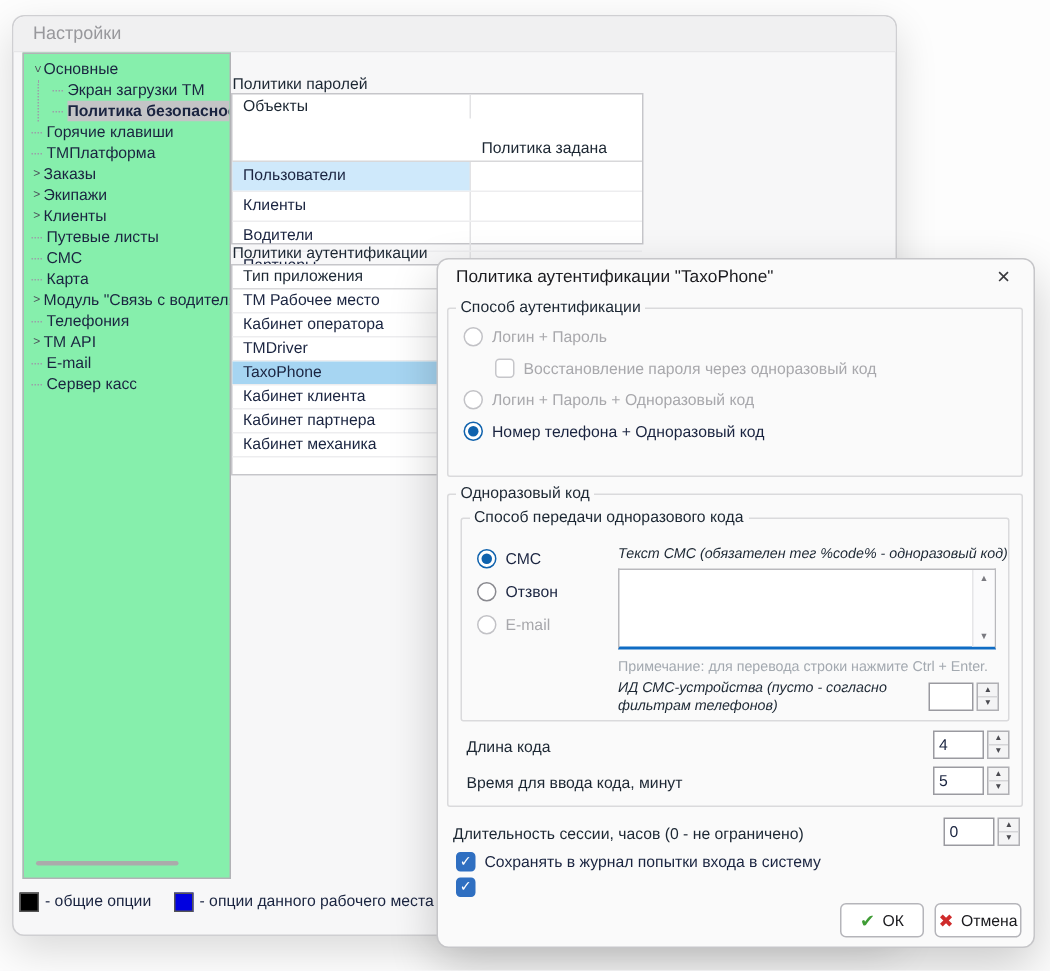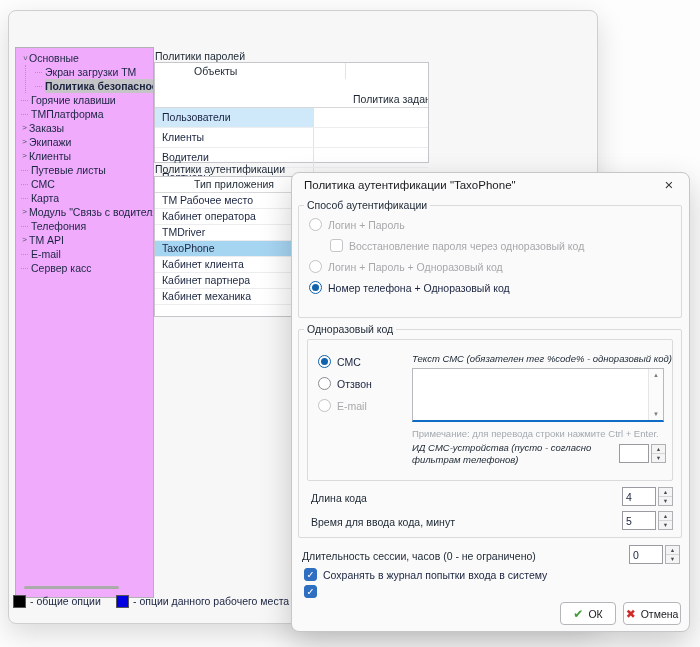--- a/index.html
+++ b/index.html
@@ -7,34 +7,34 @@
        font-family:"Liberation Sans","DejaVu Sans",sans-serif;font-size:10.5px;color:#1a2440;
        overflow:hidden;}
   .abs{position:absolute;}
   .nowrap{white-space:nowrap;}
   
   #main-window{left:8px;top:10px;width:588px;height:612px;background:#f7f7f8;
     border:1px solid #cfcfd2;border-radius:8px;box-shadow:0 10px 28px rgba(0,0,0,.14);}
   #main-titlebar{left:0;top:0;right:0;height:23px;background:#f0f0f1;border-radius:8px 8px 0 0;
     border-bottom:1px solid #e6e6e8;line-height:23px;padding-left:13px;font-size:12px;color:#98989c;}
   
-  #tree-panel{left:6px;top:36px;width:137px;height:549px;background:#f0abfc;border:1px solid #b2b2b6;overflow:hidden;}
+  #tree-panel{left:6px;top:24px;width:137px;height:549px;background:#86efac;border:1px solid #b2b2b6;overflow:hidden;}
   .trow{display:flex;align-items:center;height:14px;line-height:14px;padding-left:4px;overflow:hidden;}
   .trow .lbl{white-space:nowrap;overflow:hidden;flex:0 1 auto;}
   .trow.sel .lbl{background:#c4c4c6;font-weight:bold;flex:1 1 auto;}
   .chev{display:inline-block;width:9px;font-size:8px;color:#4a4f58;flex:0 0 9px;text-align:center;}
   .chev.exp{transform:rotate(90deg);}
   .stub{display:inline-block;width:7px;height:0;border-top:1px dotted #9aa0a8;margin:0 3px 0 1px;flex:0 0 7px;}
   .child{padding-left:17px;}
   .childwrap{margin-left:9px;border-left:1px dotted #9aa0a8;}
   #tree-hscroll{left:8px;top:538px;width:95px;height:3px;background:#ababab;border-radius:2px;}
   
   .sec-label{color:#1c2733;}
   .tbl{background:#fff;border:1px solid #c6c6ca;}
-  .tbl .hdr{display:flex;border-bottom:1px solid #d8d8da;color:#1c2733;padding-left:32px;}
+  .tbl .hdr{display:flex;border-bottom:1px solid #d8d8da;color:#1c2733;}
   .tbl .hcell{padding:0 7px;line-height:16px;height:16px;white-space:nowrap;overflow:hidden;}
   .tbl .row{display:flex;border-bottom:1px solid #ededef;}
   .tbl .cell{padding:0 7px;white-space:nowrap;overflow:hidden;}
   #pwd-table .hcell.c1,#pwd-table .cell.c1{width:144px;border-right:1px solid #e3e3e5;}
   #pwd-table .hcell.c2,#pwd-table .cell.c2{flex:1;margin-top:28px;}
   #pwd-table .row{height:19px;line-height:19px;}
   #pwd-table .row.sel .cell.c1{background:#cfe9fb;}
   #auth-table .row{height:15px;line-height:15px;}
   #auth-table .hcell{height:15px;line-height:15px;}
   #auth-table .row.sel .cell{background:#a6d5f2;}
@@ -86,20 +86,23 @@
   .btn{position:absolute;height:23px;background:#fff;border:1px solid #b5b5ba;border-radius:4px;
     font-family:inherit;font-size:10.5px;color:#1a1a1e;display:flex;align-items:center;
     justify-content:center;gap:5px;padding:0;}
   .icon-ok{color:#3f9c35;font-size:12px;}
   .icon-cancel{color:#cf2b2b;font-size:12px;}
 </style>
 </head>
 <body>
 
 <div class="abs" id="main-window">
+  <div class="abs" id="main-titlebar">
+    <span>Настройки</span>
+  </div>
 
   <div class="abs" id="tree-panel">
     <div style="padding-top:3px;">
       <div class="trow">
         <span class="chev exp">&gt;</span>
         <span class="lbl">Основные</span>
       </div>
       <div class="childwrap">
         <div class="trow child" style="padding-left:8px;">
           <span class="stub"></span>
@@ -245,20 +248,21 @@
     <div class="optrow">
       <span class="rad on"></span>
       <span class="olbl">Номер телефона + Одноразовый код</span>
     </div>
   </fieldset>
 
   <fieldset id="fs-otp">
     <legend>Одноразовый код</legend>
 
     <fieldset id="fs-delivery">
+      <legend>Способ передачи одноразового кода</legend>
       <div class="abs optrow" style="left:0;top:14px;margin:0 0 0 10px;">
         <span class="rad on"></span>
         <span class="olbl">СМС</span>
       </div>
       <div class="abs optrow" style="left:0;top:36px;margin:0 0 0 10px;">
         <span class="rad"></span>
         <span class="olbl">Отзвон</span>
       </div>
       <div class="abs optrow" style="left:0;top:58px;margin:0 0 0 10px;">
         <span class="rad dd"></span>

